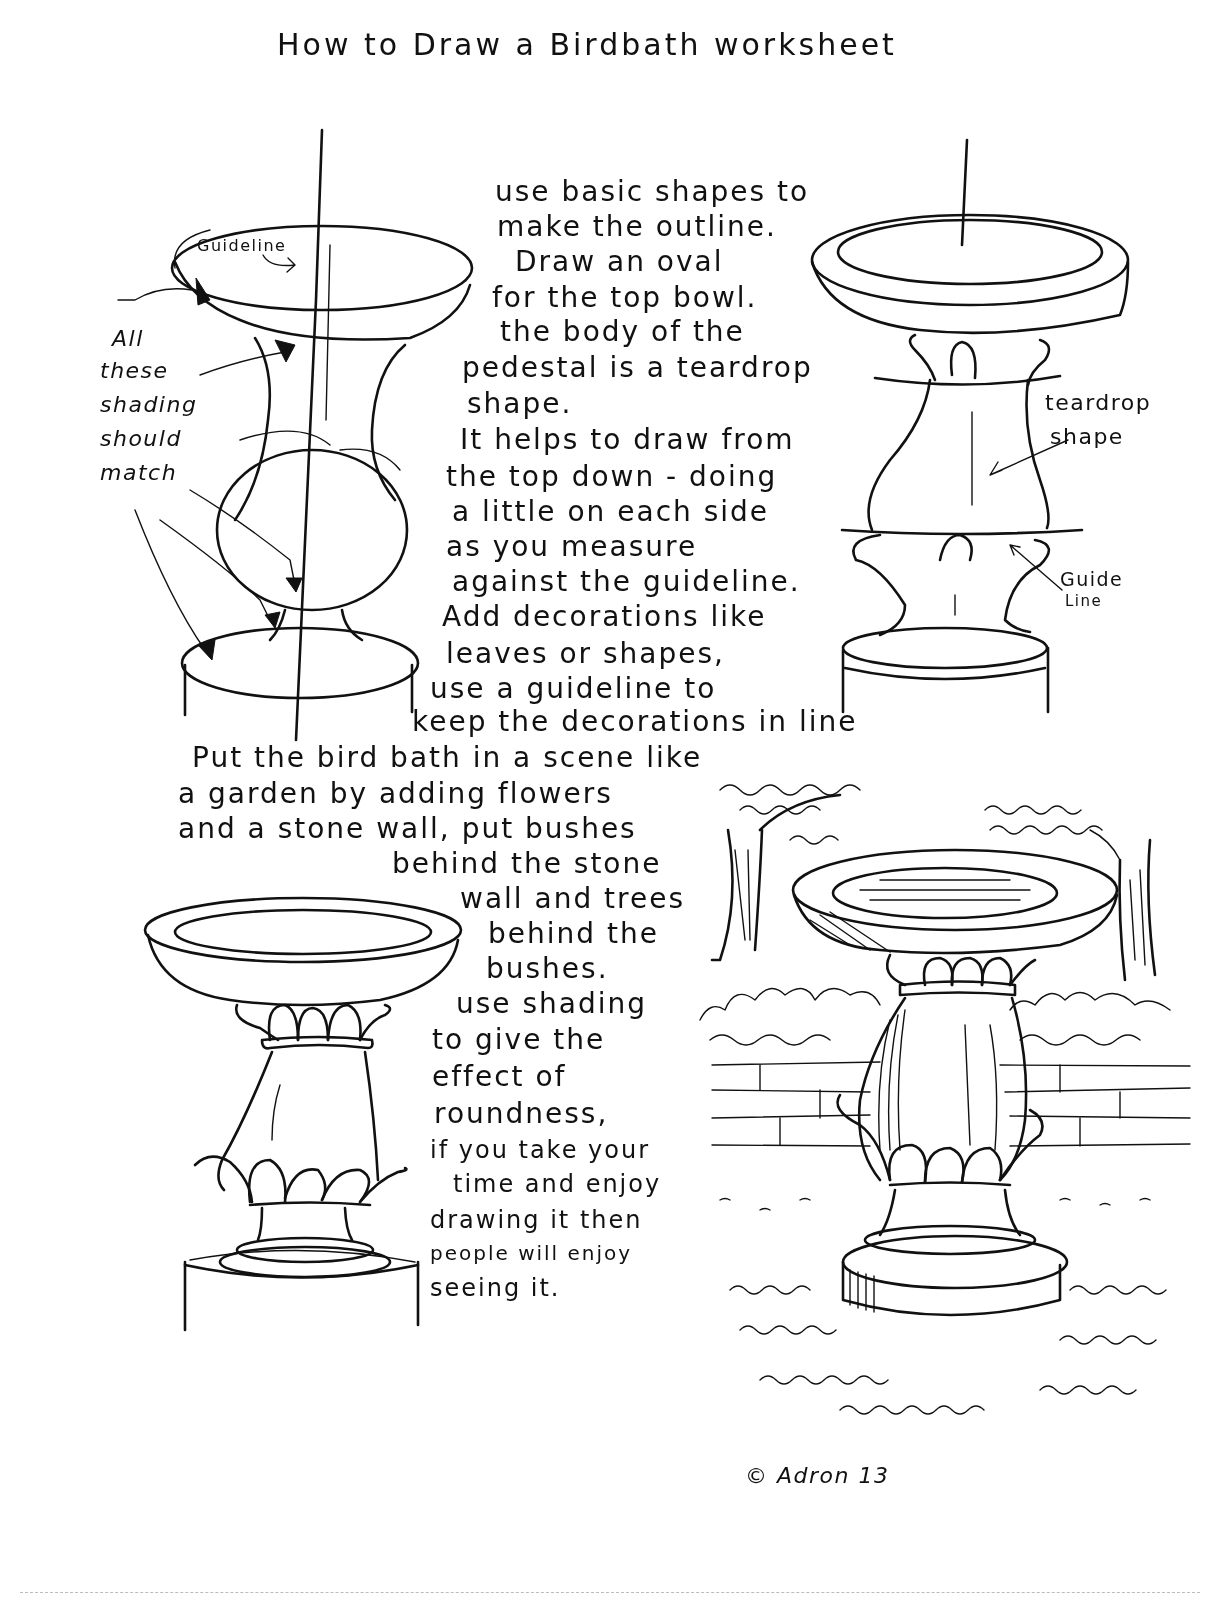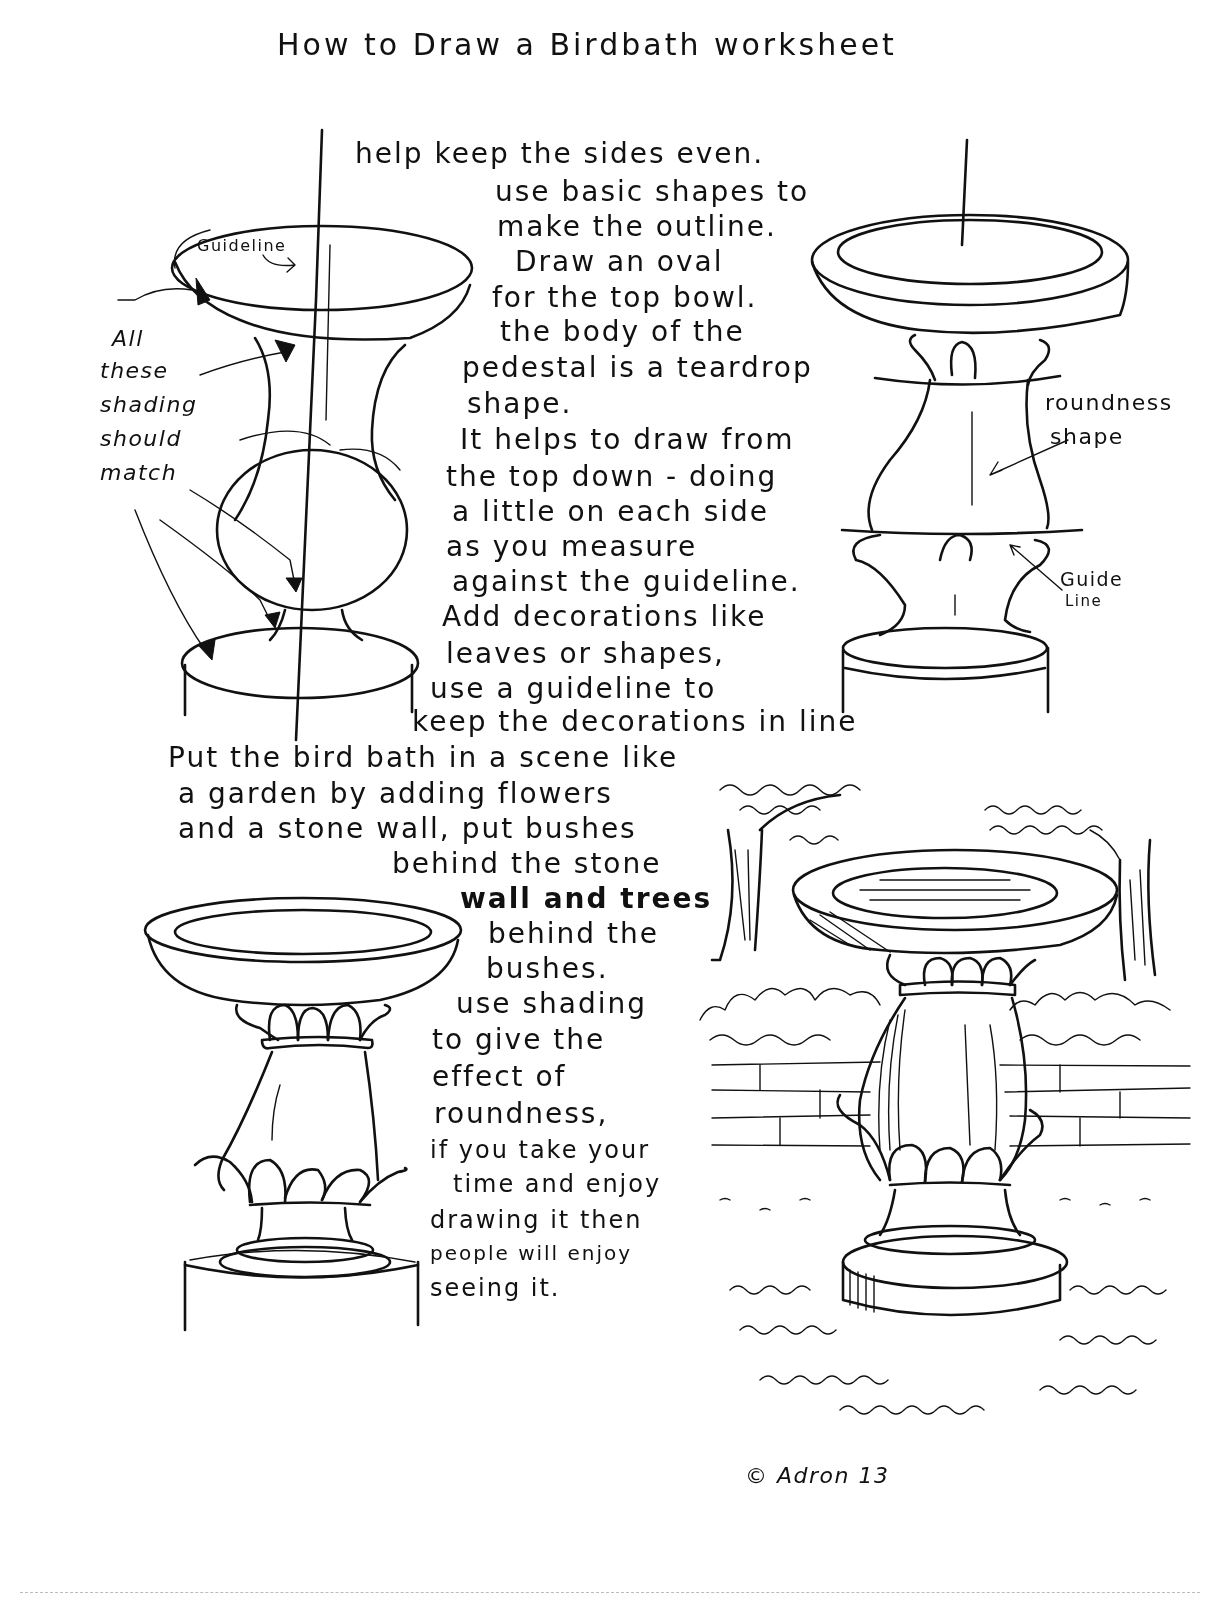--- a/index.html
+++ b/index.html
@@ -207,21 +207,20 @@
       <path class="ink-thin" d="M840 1410 q8 -8 16 0 q8 8 16 0 q8 -8 16 0 q8 8 16 0 q8 -8 16 0 q8 8 16 0 q8 -8 16 0 q8 8 16 0 q8 -8 16 0"></path>
       <path class="ink-thin" d="M1070 1290 q8 -8 16 0 q8 8 16 0 q8 -8 16 0 q8 8 16 0 q8 -8 16 0 q8 8 16 0"></path>
       <path class="ink-thin" d="M1060 1340 q8 -8 16 0 q8 8 16 0 q8 -8 16 0 q8 8 16 0 q8 -8 16 0 q8 8 16 0"></path>
       <path class="ink-thin" d="M1040 1390 q8 -8 16 0 q8 8 16 0 q8 -8 16 0 q8 8 16 0 q8 -8 16 0 q8 8 16 0"></path>
       <path class="ink-thin" d="M720 1200 q5 -3 10 0 M760 1210 q5 -3 10 0 M800 1200 q5 -3 10 0 M1060 1200 q5 -3 10 0 M1100 1205 q5 -3 10 0 M1140 1200 q5 -3 10 0"></path>
     </g>
   </svg>
 
   <div class="hand title" style="left:277px; top:30px;">How to Draw a Birdbath worksheet</div>
 
-  <div class="hand body-text" style="left:355px; top:140px;">help keep the sides even.</div>
 
   <div>
     <div class="hand body-text" style="left:495px; top:178px;">use basic shapes to</div>
     <div class="hand body-text" style="left:497px; top:213px;">make the outline.</div>
     <div class="hand body-text" style="left:515px; top:248px;">Draw an oval</div>
     <div class="hand body-text" style="left:492px; top:284px;">for the top bowl.</div>
     <div class="hand body-text" style="left:500px; top:318px;">the body of the</div>
     <div class="hand body-text" style="left:462px; top:354px;">pedestal is a teardrop</div>
     <div class="hand body-text" style="left:467px; top:390px;">shape.</div>
     <div class="hand body-text" style="left:460px; top:426px;">It helps to draw from</div>
@@ -229,25 +228,25 @@
     <div class="hand body-text" style="left:452px; top:498px;">a little on each side</div>
     <div class="hand body-text" style="left:446px; top:533px;">as you measure</div>
     <div class="hand body-text" style="left:452px; top:568px;">against the guideline.</div>
     <div class="hand body-text" style="left:442px; top:603px;">Add decorations like</div>
     <div class="hand body-text" style="left:446px; top:640px;">leaves or shapes,</div>
     <div class="hand body-text" style="left:430px; top:675px;">use a guideline to</div>
     <div class="hand body-text" style="left:412px; top:708px;">keep the decorations in line</div>
   </div>
 
   <div>
-    <div class="hand body-text" style="left:168px; top:744px;">Put the bird bath in a scene like</div>
+    <div class="hand body-text" style="left:192px; top:744px;">Put the bird bath in a scene like</div>
     <div class="hand body-text" style="left:178px; top:780px;">a garden by adding flowers</div>
     <div class="hand body-text" style="left:178px; top:815px;">and a stone wall, put bushes</div>
     <div class="hand body-text" style="left:392px; top:850px;">behind the stone</div>
-    <div class="hand body-text" style="left:460px; top:885px;font-weight:bold;">wall and trees</div>
+    <div class="hand body-text" style="left:460px; top:885px;">wall and trees</div>
     <div class="hand body-text" style="left:488px; top:920px;">behind the</div>
     <div class="hand body-text" style="left:486px; top:955px;">bushes.</div>
     <div class="hand body-text" style="left:456px; top:990px;">use shading</div>
     <div class="hand body-text" style="left:432px; top:1026px;">to give the</div>
     <div class="hand body-text" style="left:432px; top:1063px;">effect of</div>
     <div class="hand body-text" style="left:434px; top:1100px;">roundness,</div>
     <div class="hand body-text" style="left:430px; top:1138px; font-size:24px;">if you take your</div>
     <div class="hand body-text" style="left:430px; top:1172px; font-size:24px;margin-left:23px;">time and enjoy</div>
     <div class="hand body-text" style="left:430px; top:1208px; font-size:24px;">drawing it then</div>
     <div class="hand body-text" style="left:430px; top:1243px; font-size:20px;">people will enjoy</div>
@@ -256,21 +255,21 @@
 
   <div class="hand small-label" style="left:197px; top:238px;">Guideline</div>
   <div>
     <div class="hand label" style="left:112px; top:328px;">All</div>
     <div class="hand label" style="left:100px; top:360px;">these</div>
     <div class="hand label" style="left:100px; top:394px;">shading</div>
     <div class="hand label" style="left:100px; top:428px;">should</div>
     <div class="hand label" style="left:100px; top:462px;">match</div>
   </div>
 
-  <div class="hand label" style="left:1045px; top:392px; font-style:normal;">roundness</div>
+  <div class="hand label" style="left:1045px; top:392px; font-style:normal;">teardrop</div>
   <div class="hand label" style="left:1050px; top:426px; font-style:normal;">shape</div>
   <div class="hand small-label" style="left:1060px; top:570px; font-size:19px;">Guide</div>
   <div class="hand small-label" style="left:1065px; top:594px; font-size:15px;">Line</div>
 
   <div class="hand" style="left:745px; top:1465px; font-size:22px; font-style:italic;">© Adron 13</div>
 
   <div class="bottom-rule"></div>
 </div>
 
 </body></html>

